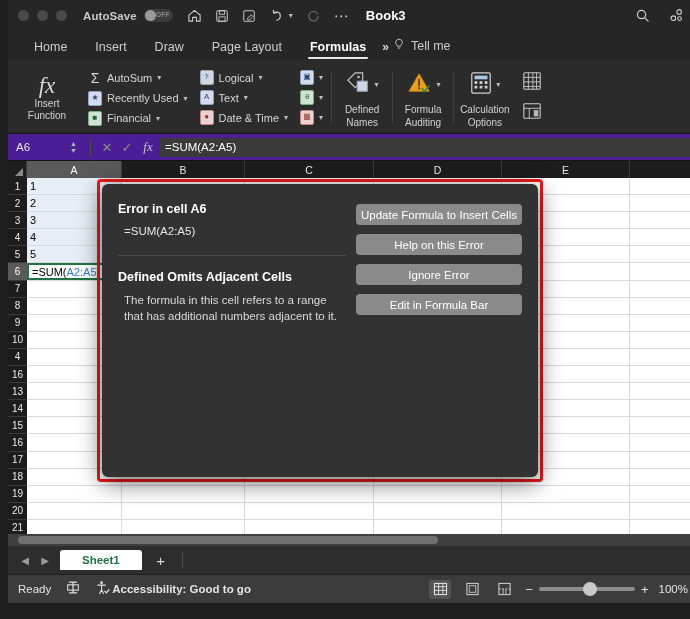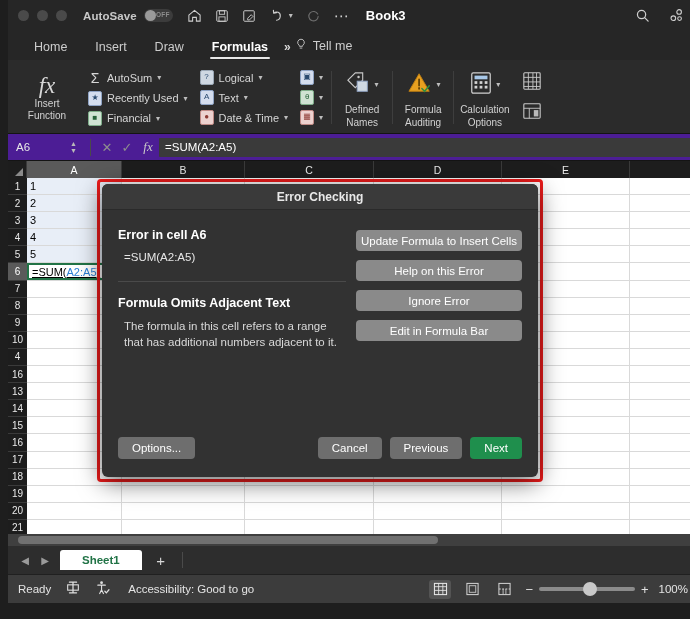--- a/index.html
+++ b/index.html
@@ -122,21 +122,21 @@
     display:flex; align-items:center; justify-content:center;
     border-bottom:1px solid #3a3a3a;
   }
   .rh.sel { background:#5a5a5a; color:#fff; }
   .cells { flex:1; position:relative; background:#ffffff; }
   .crow { display:flex; height:17.1px; border-bottom:1px solid #d9d9d9; }
   .cc { border-right:1px solid #d9d9d9; font-size:11px; color:#000; display:flex; align-items:center; padding-left:3px; overflow:hidden;}
   .cc.a { width:95px; }
   .cc.b { width:123px; } .cc.c{width:129px;} .cc.d{width:128px;} .cc.e{width:128px;} .cc.f{width:60px;}
   .cc.selband { background:#e8eef7; }
-  .a6cell { border:2px solid #217346 !important; font-weight:normal;text-decoration:underline; }
+  .a6cell { border:2px solid #217346 !important; font-weight:normal; }
   .ref-blue { color:#2b7fd4; }
 
   
   .redframe {
     position:absolute; left:89px; top:179px; width:446px; height:303px;
     border:3px solid #ee1b1b; border-radius:4px; z-index:20;
   }
   .dialog {
     position:absolute; left:94px; top:184px; width:436px; height:293px;
     background:#323232; border-radius:6px; z-index:21;
@@ -256,20 +256,21 @@
             <circle cx="13" cy="11.5" r="2.1" fill="none" stroke="currentColor" stroke-width="1.2"></circle>
           </svg>
       </span>
     </div>
   </div>
 
   <div class="tabbar">
     <div class="tab">Home</div>
     <div class="tab">Insert</div>
     <div class="tab">Draw</div>
+    <div class="tab">Page Layout</div>
     <div class="tab active">Formulas</div>
     <div class="overflow-arrows">»</div>
     <div class="tellme">
       <span>
         <svg width="12" height="13" viewBox="0 0 14 16">
             <path d="M7 1.5a4 4 0 0 1 2.6 7.1c-.5.5-.7 1-.7 1.6H5.1c0-.6-.2-1.1-.7-1.6A4 4 0 0 1 7 1.5z" fill="none" stroke="currentColor" stroke-width="1.1"></path>
             <path d="M5.4 12.4h3.2" stroke="currentColor" stroke-width="1.1"></path>
           </svg>
       </span>
       <span>Tell me</span>
@@ -650,42 +651,33 @@
             <div class="cc d" style="width: 128px;"></div>
             <div class="cc e" style="width: 128px;"></div>
             <div class="cc f" style="width: 68px;"></div>
           </div>
         </div>
     </div>
   </div>
 
   <div class="redframe"></div>
   <div class="dialog">
-    <div class="dlg-title">Error Checking</div>
     <div class="dlg-body">
       <div class="dlg-left">
         <div class="err-head">Error in cell A6</div>
         <div class="err-formula">=SUM(A2:A5)</div>
         <div class="hr"></div>
-        <div class="sub-head">Formula Omits Adjacent Text</div>
+        <div class="sub-head">Defined Omits Adjacent Cells</div>
         <div class="sub-body">The formula in this cell refers to a range that has additional numbers adjacent to it.</div>
       </div>
       <div class="dlg-right">
         <button class="dbtn">Update Formula to Insert Cells</button>
         <button class="dbtn">Help on this Error</button>
         <button class="dbtn">Ignore Error</button>
         <button class="dbtn">Edit in Formula Bar</button>
-      </div>
-    </div>
-    <div class="dlg-foot">
-      <button class="fbtn">Options...</button>
-      <div class="foot-right">
-        <button class="fbtn">Cancel</button>
-        <button class="fbtn">Previous</button>
-        <button class="fbtn green">Next</button>
       </div>
     </div>
   </div>
 
   <div class="hscroll">
     <div class="hthumb"></div>
   </div>
 
   <div class="sheetbar">
     <span class="navarrow">◀</span>
@@ -696,21 +688,21 @@
   </div>
 
   <div class="statusbar">
     <span class="st-txt">Ready</span>
     <span>
       <svg width="16" height="15" viewBox="0 0 18 16">
           <path d="M5 2h8M5 14h8M9 2v12" stroke="#e0e0e0" stroke-width="1.4" stroke-linecap="round"></path>
           <rect x="3" y="5" width="12" height="6" fill="none" stroke="#e0e0e0" stroke-width="1.2"></rect>
         </svg>
     </span>
-    <span style="display:flex;align-items:center;gap:18px;">
+    <span style="display:flex;align-items:center;gap:2px;font-weight:bold;">
       <span>
         <svg width="15" height="15" viewBox="0 0 16 16">
             <circle cx="7" cy="2.8" r="1.5" fill="#e0e0e0"></circle>
             <path d="M3 5.5h8M7 5.5v5M7 10.5l-2 4M7 10.5l2 4" stroke="#e0e0e0" stroke-width="1.2" stroke-linecap="round" fill="none"></path>
             <path d="M10.5 12l1.6 1.8 2.8-3.4" stroke="#e0e0e0" stroke-width="1.3" fill="none" stroke-linecap="round"></path>
           </svg>
       </span>
       <span class="st-txt">Accessibility: Good to go</span>
     </span>
     <div class="status-right">

